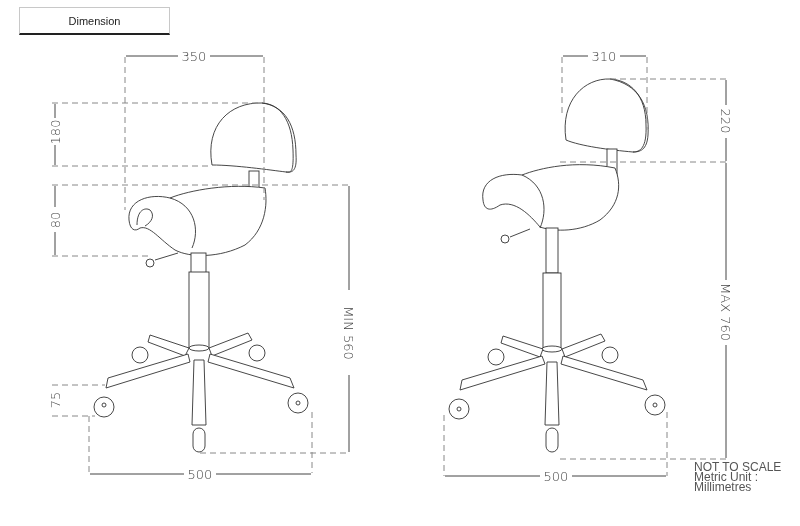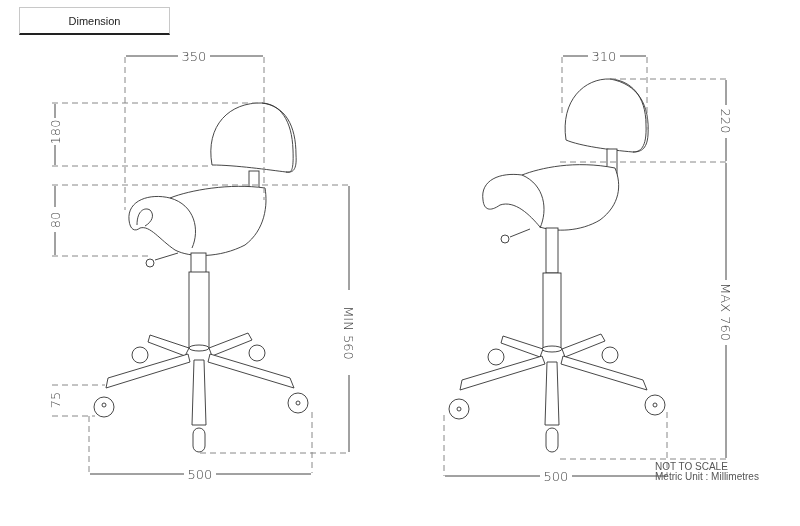--- a/index.html
+++ b/index.html
@@ -1,20 +1,20 @@
 <!DOCTYPE html>
 <html><head>
 <meta charset="utf-8">
 <style>
   html,body{margin:0;padding:0;background:#fff;}
   body{width:800px;height:526px;position:relative;overflow:hidden;font-family:"Liberation Sans",sans-serif;}
   .tab{position:absolute;left:7px;top:7px;width:151px;height:28px;border:1px solid #c8c8c8;border-bottom:2px solid #222;box-sizing:border-box;background:#fff;display:flex;align-items:center;justify-content:center;font-size:11px;color:#222;margin-left:12px;}
   svg.drawing{position:absolute;left:0;top:0;}
   .dim{font-family:"DejaVu Sans",sans-serif;font-size:13px;fill:#444;font-weight:300;}
-  .note{position:absolute;left:655px;top:462px;font-size:10px;color:#555;line-height:10px;}
+  .note{position:absolute;left:694px;top:462px;font-size:12px;color:#555;line-height:10px;}
   .d{stroke:#888;stroke-width:1;stroke-dasharray:6 4;fill:none;}
   .a{stroke:#444;stroke-width:1;fill:none;}
   .o{stroke:#333;stroke-width:0.9;fill:#fff;}
   .o2{stroke:#333;stroke-width:0.9;fill:none;}
 </style>
 </head>
 <body>
 
 <div class="tab">
     <span>Dimension</span>

